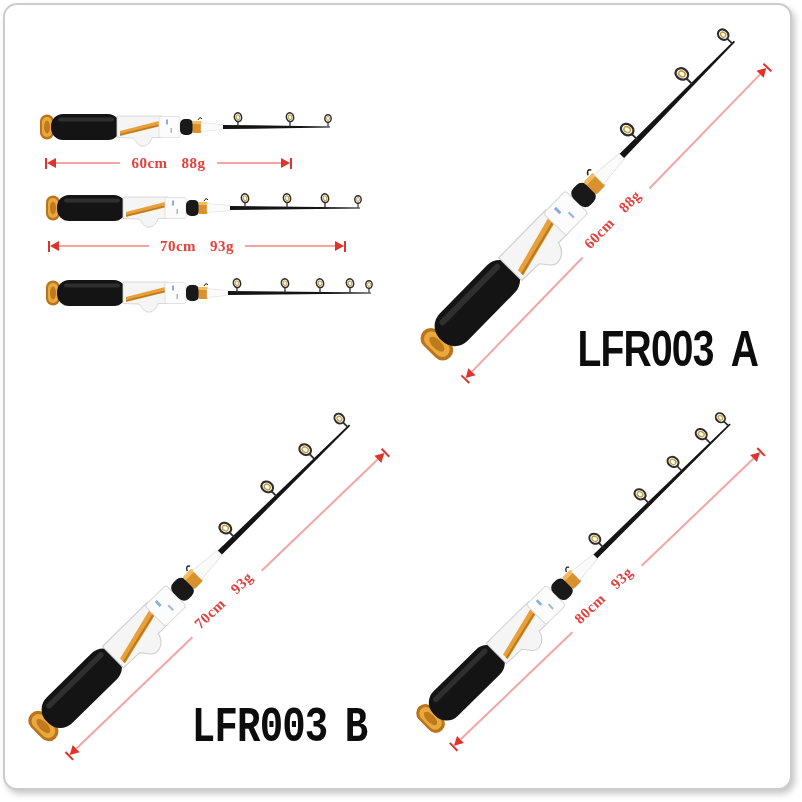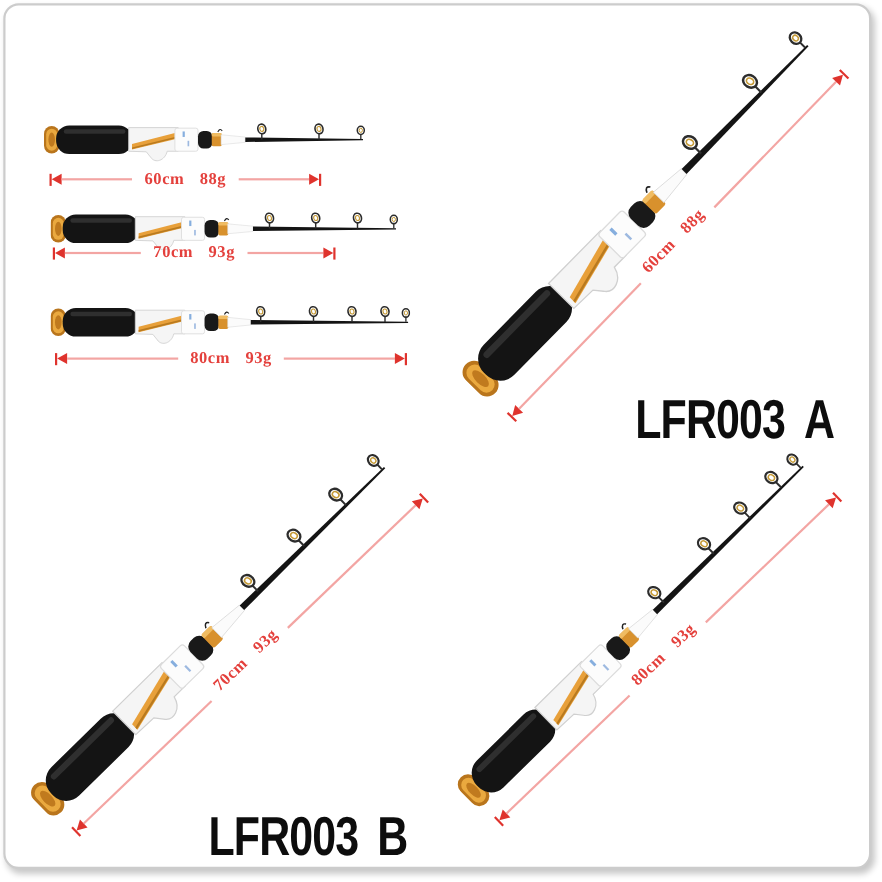--- a/index.html
+++ b/index.html
@@ -12,33 +12,33 @@
   .dim .bar{width:2px;height:11px;background:#df332d;flex:0 0 auto;}
   .dim .tri{width:0;height:0;border-top:5px solid transparent;border-bottom:5px solid transparent;flex:0 0 auto;}
   .dim .tri-l{border-right:9px solid #df332d;}
   .dim .tri-r{border-left:9px solid #df332d;}
   .dim .seg{flex:1 1 auto;height:2px;background:#f3a5a3;}
   .dim .dim-text{flex:0 0 auto;margin:0 11px;font-family:"Liberation Serif",serif;font-weight:700;
                  font-size:15px;color:#e4403c;white-space:nowrap;letter-spacing:0.5px;}
   .dim .wt{margin-left:14px;}
   .dim.diag .dim-text{transform:translateY(-5px);}
   
-  .variant-label{position:absolute;width:260px;text-align:center;color:#0d0d0d;margin-top:32px;}
+  .variant-label{position:absolute;width:260px;text-align:center;color:#0d0d0d;}
   .vl-inner{display:inline-block;transform:scaleX(0.78);transform-origin:center;
             font-weight:700;font-size:50px;line-height:50px;letter-spacing:-1px;white-space:nowrap;}
   .vl-letter{margin-left:22px;}
   
   #dim-t60{left:45px;top:154px;width:247px;}
-  #dim-t70{left:48px;top:221px;width:257px;}
+  #dim-t70{left:48px;top:237px;width:298px;}
   #dim-t80{left:50px;top:317px;width:320px;}
   #dim-A{left:398px;top:214px;width:436px;transform:rotate(-45.9deg);}
   #dim-B{left:7px;top:595px;width:440px;transform:rotate(-43.8deg);}
   #dim-C{left:393px;top:590px;width:428px;transform:rotate(-43.8deg);}
   #label-A{left:538px;top:324px;}
-  #label-B{left:150px;top:703px;}
+  #label-B{left:150px;top:703px;font-family:Liberation Mono, monospace;}
   #label-C{left:533px;top:702px;}
 </style>
 </head>
 <body>
 
 <div id="stage">
   <div id="card"></div>
 
   <div class="rod" id="rod-t60" style="left: 40px; top: 104px; width: 292px; height: 46px;"><svg viewBox="0 0 292 46" width="292" height="46" preserveAspectRatio="none">
         <rect x="0" y="10.5" width="14" height="25" rx="7" fill="#b9751c"></rect>
@@ -146,29 +146,20 @@
         <line x1="274" y1="17.5" x2="274" y2="22.8" stroke="#2d2d2d" stroke-width="1.3"></line>
         <ellipse cx="274" cy="13.2" rx="3.6" ry="4.4" fill="rgba(255,255,255,0.25)" stroke="#2d2d2d" stroke-width="1.5" transform="rotate(-14 274 13.2)"></ellipse>
         <ellipse cx="274" cy="13.2" rx="1.8" ry="2.3" fill="none" stroke="#c59a36" stroke-width="1" transform="rotate(-14 274 13.2)"></ellipse>
         <line x1="304" y1="17.5" x2="304" y2="22.8" stroke="#2d2d2d" stroke-width="1.3"></line>
         <ellipse cx="304" cy="13.2" rx="3.6" ry="4.4" fill="rgba(255,255,255,0.25)" stroke="#2d2d2d" stroke-width="1.5" transform="rotate(-14 304 13.2)"></ellipse>
         <ellipse cx="304" cy="13.2" rx="1.8" ry="2.3" fill="none" stroke="#c59a36" stroke-width="1" transform="rotate(-14 304 13.2)"></ellipse>
         <line x1="323" y1="18" x2="323" y2="22.6" stroke="#2d2d2d" stroke-width="1.2"></line>
         <ellipse cx="323" cy="14.5" rx="3.2" ry="3.8" fill="rgba(255,255,255,0.25)" stroke="#2d2d2d" stroke-width="1.4"></ellipse>
         <ellipse cx="323" cy="14.5" rx="1.5" ry="1.9" fill="none" stroke="#c59a36" stroke-width="0.9"></ellipse>
       </svg></div>
-  <div class="dim" id="dim-t80">
-    <span class="bar"></span>
-    <span class="tri tri-l"></span>
-    <span class="seg"></span>
-    <span class="dim-text"><span>80cm</span><span class="wt">93g</span></span>
-    <span class="seg"></span>
-    <span class="tri tri-r"></span>
-    <span class="bar"></span>
-  </div>
 
   <div class="rod" id="rod-A" style="left: 364px; top: 161px; width: 438px; height: 69px; transform: rotate(-45.5deg);"><svg viewBox="0 0 292 46" width="438" height="69" preserveAspectRatio="none">
         <rect x="0" y="10.5" width="14" height="25" rx="7" fill="#b9751c"></rect>
         <rect x="2" y="13" width="10" height="20" rx="5" fill="#eaa93f"></rect>
         <ellipse cx="7" cy="23" rx="3" ry="6.5" fill="#c07a1e"></ellipse>
         <rect x="11" y="10" width="69" height="26" rx="12" fill="#141414"></rect>
         <rect x="18" y="13.5" width="56" height="4" rx="2" fill="#4a4a4a" opacity="0.5"></rect>
         <path d="M77,12 L122,12 L122,33.5 L112,33.5 C110,42 101,45 97,39 L93,34 L77,33.5 Z" fill="#f5f5f5" stroke="#d0d0d0" stroke-width="0.8"></path>
         <path d="M80,27 L119,17 L119,22.5 L80,32 Z" fill="#e8a03a"></path>
         <path d="M80,30 L119,20.5 L119,22 L80,31.5 Z" fill="#b97a1f"></path>

